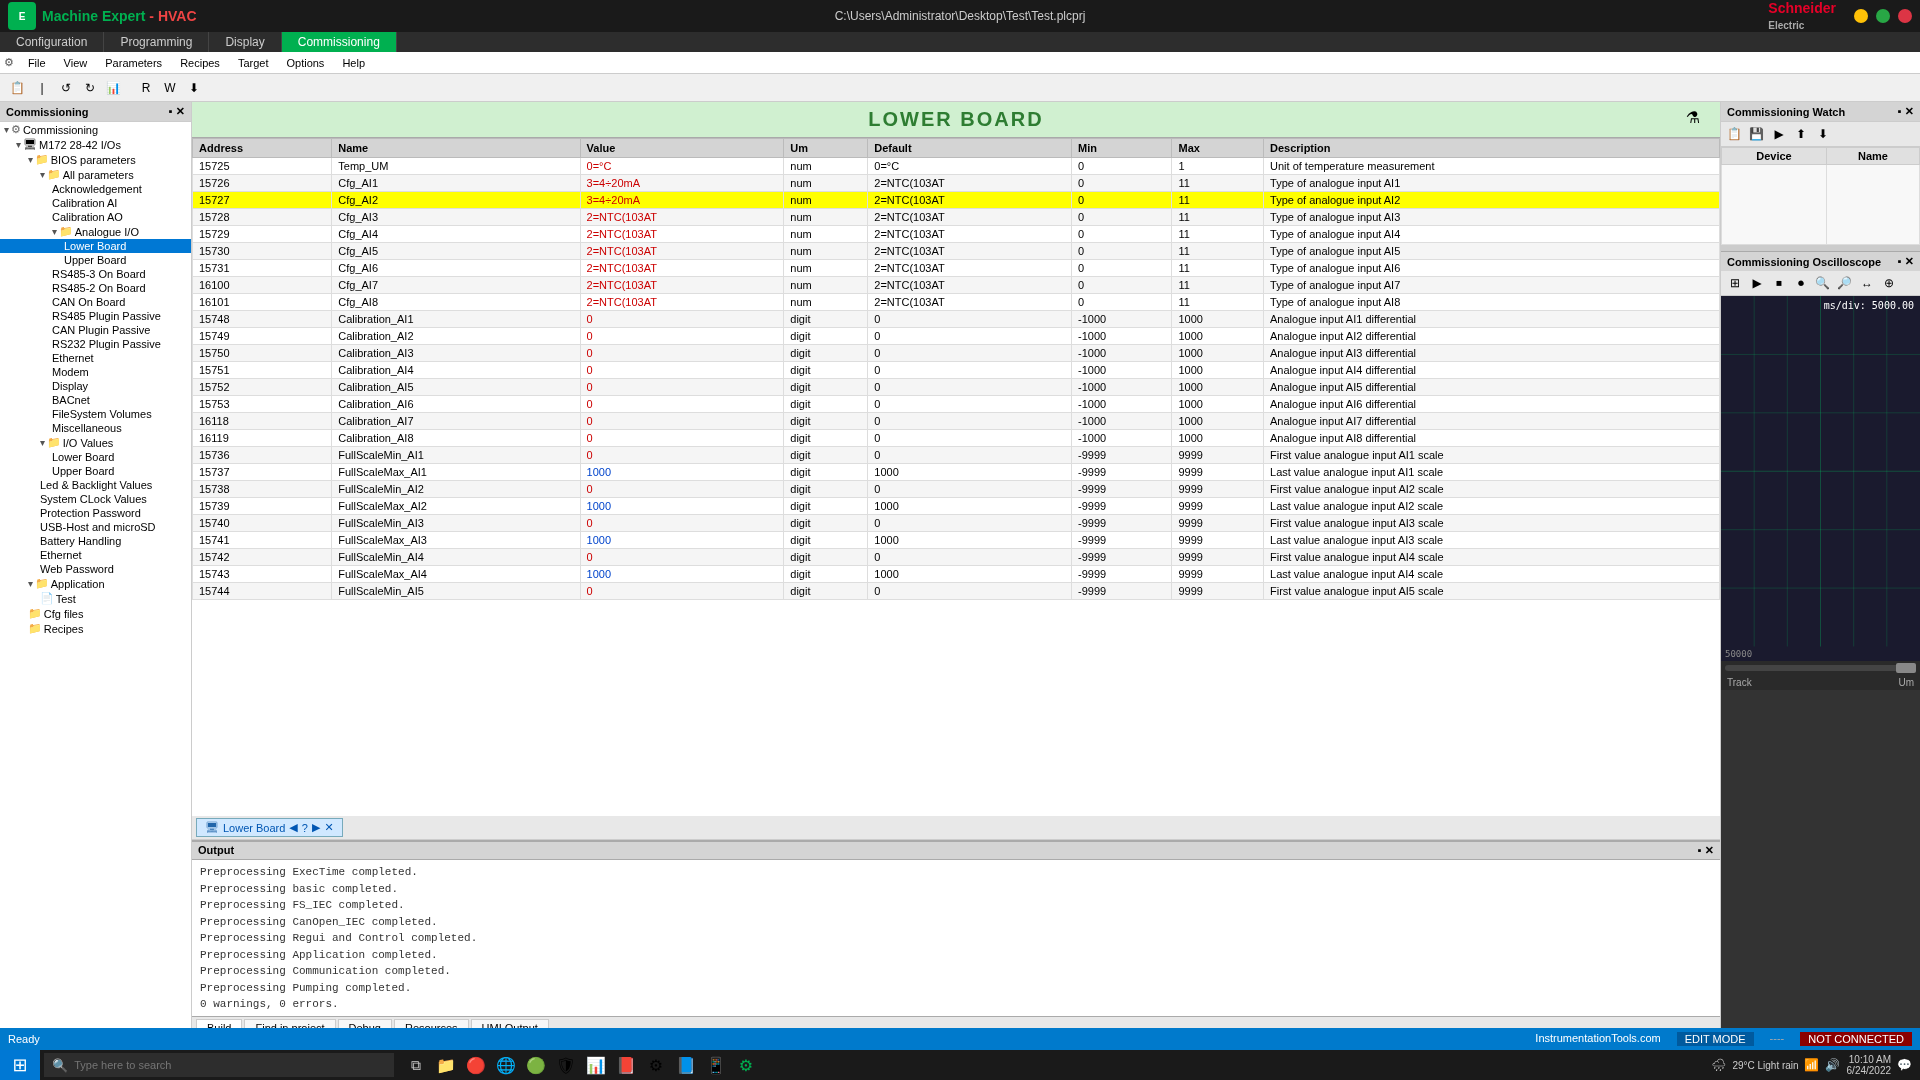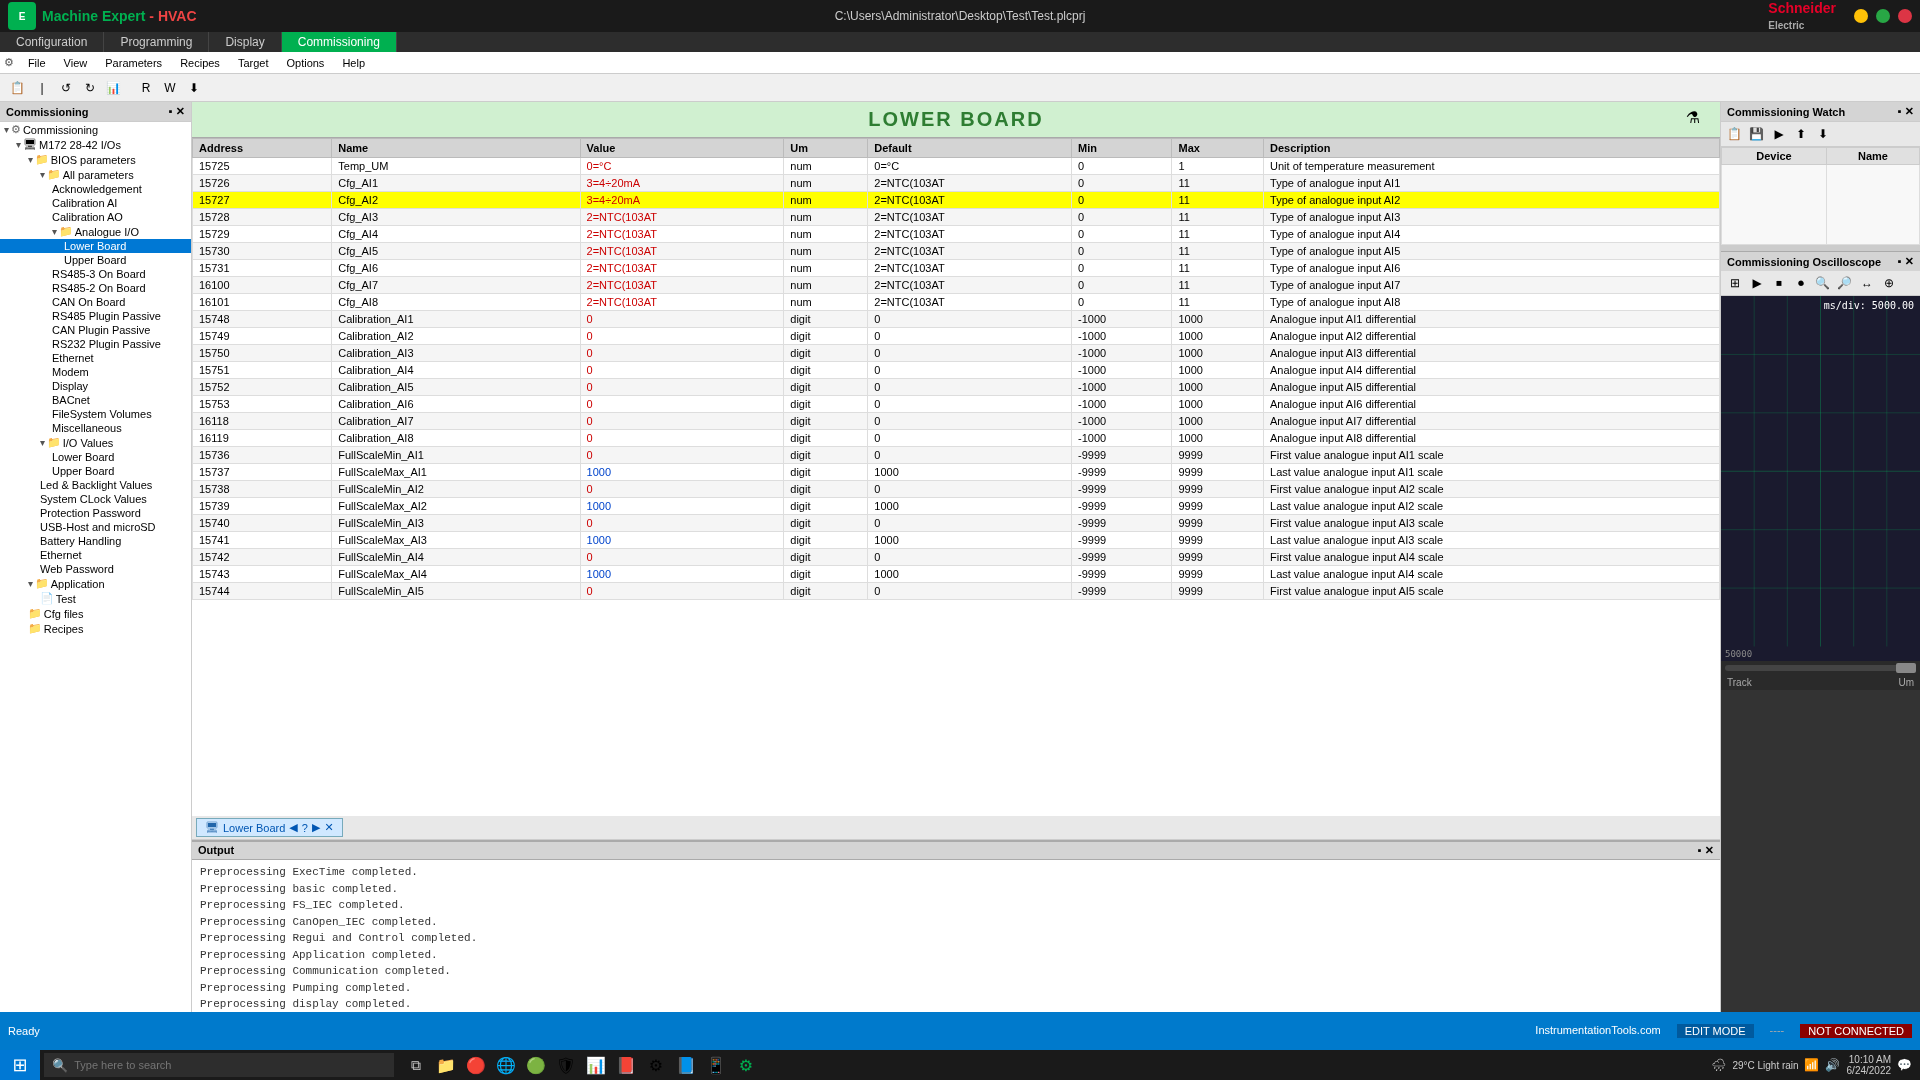--- a/index.html
+++ b/index.html
@@ -614,21 +614,20 @@
       </div>
       <div id="output-content">
       <p style="line-height: 1.5;">Preprocessing ExecTime completed.</p>
           <p style="line-height: 1.5;">Preprocessing basic completed.</p>
           <p style="line-height: 1.5;">Preprocessing FS_IEC completed.</p>
           <p style="line-height: 1.5;">Preprocessing CanOpen_IEC completed.</p>
           <p style="line-height: 1.5;">Preprocessing Regui and Control completed.</p>
           <p style="line-height: 1.5;">Preprocessing Application completed.</p>
           <p style="line-height: 1.5;">Preprocessing Communication completed.</p>
           <p style="line-height: 1.5;">Preprocessing Pumping completed.</p>
-          <p style="line-height: 1.5;">Preprocessing display completed.</p>
           <p style="line-height: 1.5;"></p>
           <p style="line-height: 1.5;">0 warnings, 0 errors.</p>
         </div>
       <div id="output-tabs">
         <div class="output-tab active">Build</div>
         <div class="output-tab">Find in project</div>
         <div class="output-tab">Debug</div>
         <div class="output-tab">Resources</div>
         <div class="output-tab">HMI Output</div>
       </div>
@@ -711,21 +710,21 @@
       <div id="track-um" style="display:flex; justify-content:space-between; background:#2a2a2a; padding:2px 6px; font-size:10px; color:#aaa;">
         <span>Track</span>
         <span>Um</span>
       </div>
       <div id="track-area" style="flex:1; background:#333; min-height:40px;"></div>
     </div>
   </div>
 
 </div>
 
-<div id="status-bar" style="background:#007acc; color:white; height:38px; display:flex; align-items:center; justify-content:space-between; padding:0 8px; font-size:11px; position:fixed; bottom:30px; left:0; right:0; z-index:50;">
+<div id="status-bar" style="background:#007acc; color:white; height:22px; display:flex; align-items:center; justify-content:space-between; padding:0 8px; font-size:11px; position:fixed; bottom:30px; left:0; right:0; z-index:50;">
   <span>Ready</span>
   <div style="display:flex; gap:16px;">
     <span>InstrumentationTools.com</span>
     <span style="background:#005a9e; padding:1px 8px;">EDIT MODE</span>
     <span style="color:#aaa;">----</span>
     <span style="background:#8B0000; padding:1px 8px;">NOT CONNECTED</span>
   </div>
 </div>
 
 <div id="taskbar">

